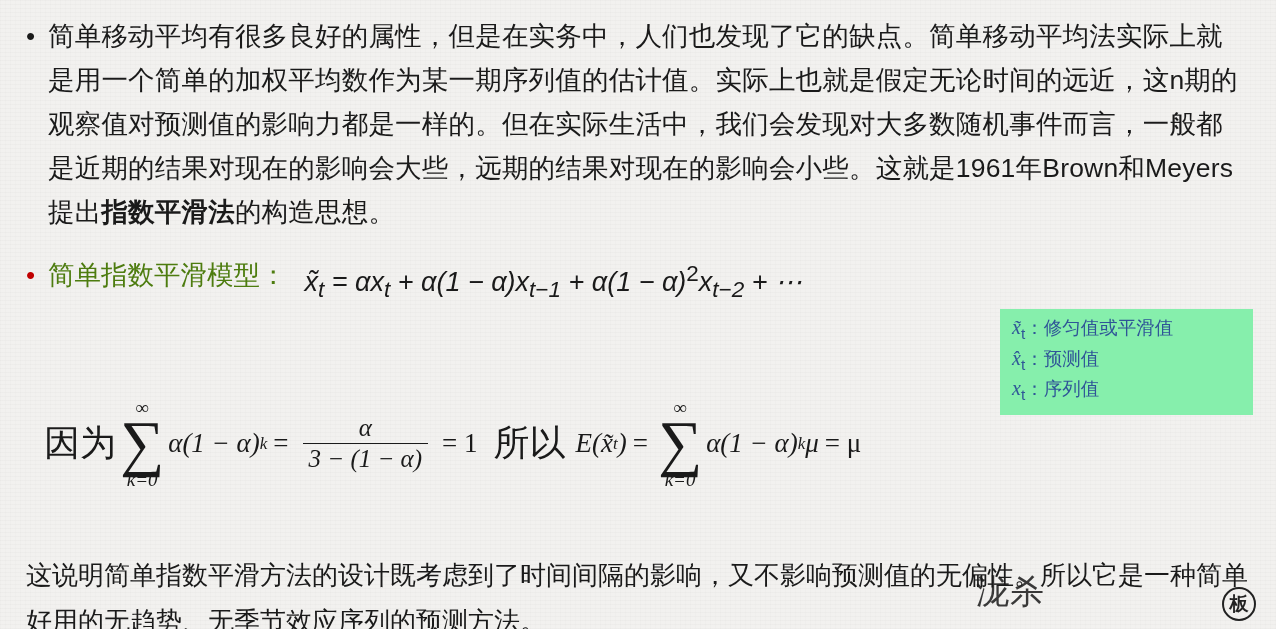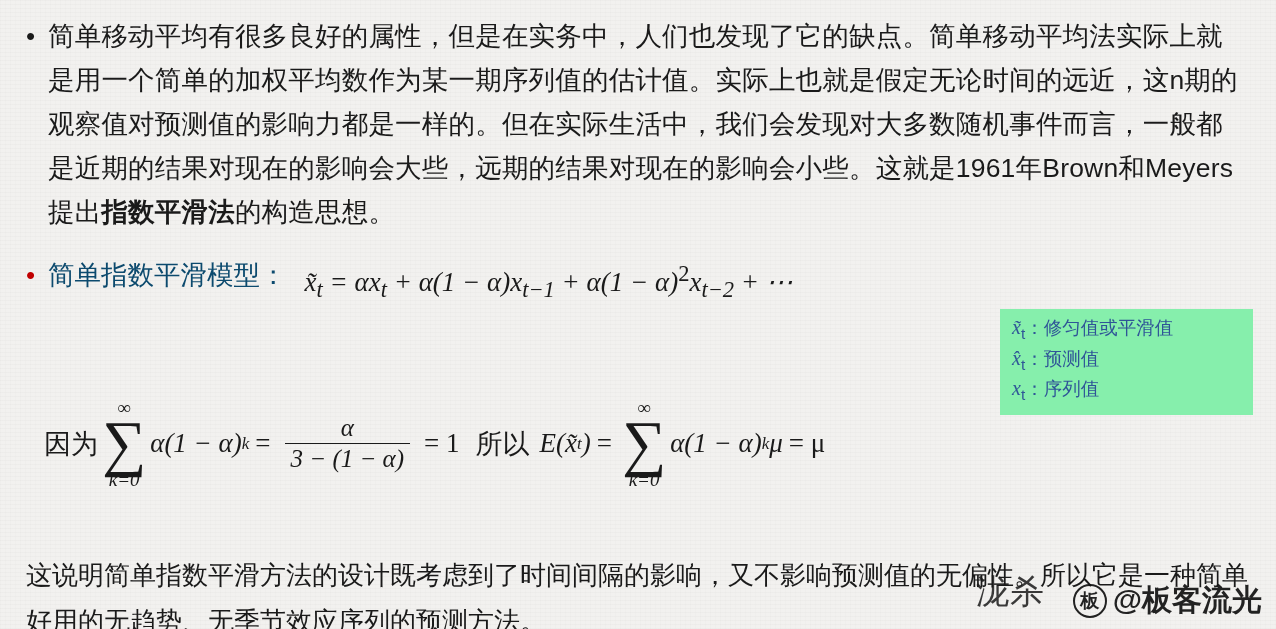--- a/index.html
+++ b/index.html
@@ -56,29 +56,29 @@
   }
   .para b { font-weight: bold; }
 
   
   .model-line {
     display: flex;
     align-items: center;
     margin-top: 12px;
   }
   .model-label {
-    color: #0c4a6e;
+    color: #4d7c0f;
     font-size: 26.5px;
     line-height: 40px;
     white-space: nowrap;
     text-align: right;
   }
   .model-eq {
     margin-left: 18px;
-    font-family: Liberation Serif, serif;
+    font-family: Liberation Sans, sans-serif;
     font-style: italic;
     font-size: 27px;
     color: #1a1a1a;
     white-space: nowrap;
     margin-top: 15px;
   }
   .model-eq .up { font-style: normal; }
 
   
   .legend {
@@ -107,21 +107,21 @@
     position: absolute;
     left: 44px;
     top: 398px;
     display: flex;
     align-items: center;
     font-family: "Liberation Serif", serif;
     color: #1a1a1a;
   }
   .cn-inline {
     font-family: "Liberation Sans", sans-serif;
-    font-size: 27px;
+    font-size: 36px;
     color: #1a1a1a;
   }
   .sigma-group {
     display: inline-flex;
     flex-direction: column;
     align-items: center;
     margin: 0 4px;
     line-height: 1;
   }
   .sigma-top { font-size: 19px; font-family: "Liberation Serif", serif; }
@@ -279,16 +279,15 @@
       <span class="ital">μ</span>
 
     <span class="eqsign">= μ</span>
   </div>
 
   <div class="bottom-para">这说明简单指数平滑方法的设计既考虑到了时间间隔的影响，又不影响预测值的无偏性。所以它是一种简单好用的无趋势、无季节效应序列的预测方法。</div>
 
   <div class="wm-mark">泷杀</div>
   <div class="watermark">
     <span class="wm-logo">板</span>
-    <span>@板客流光</span>
   </div>
 
 </div>
 
 </body></html>

